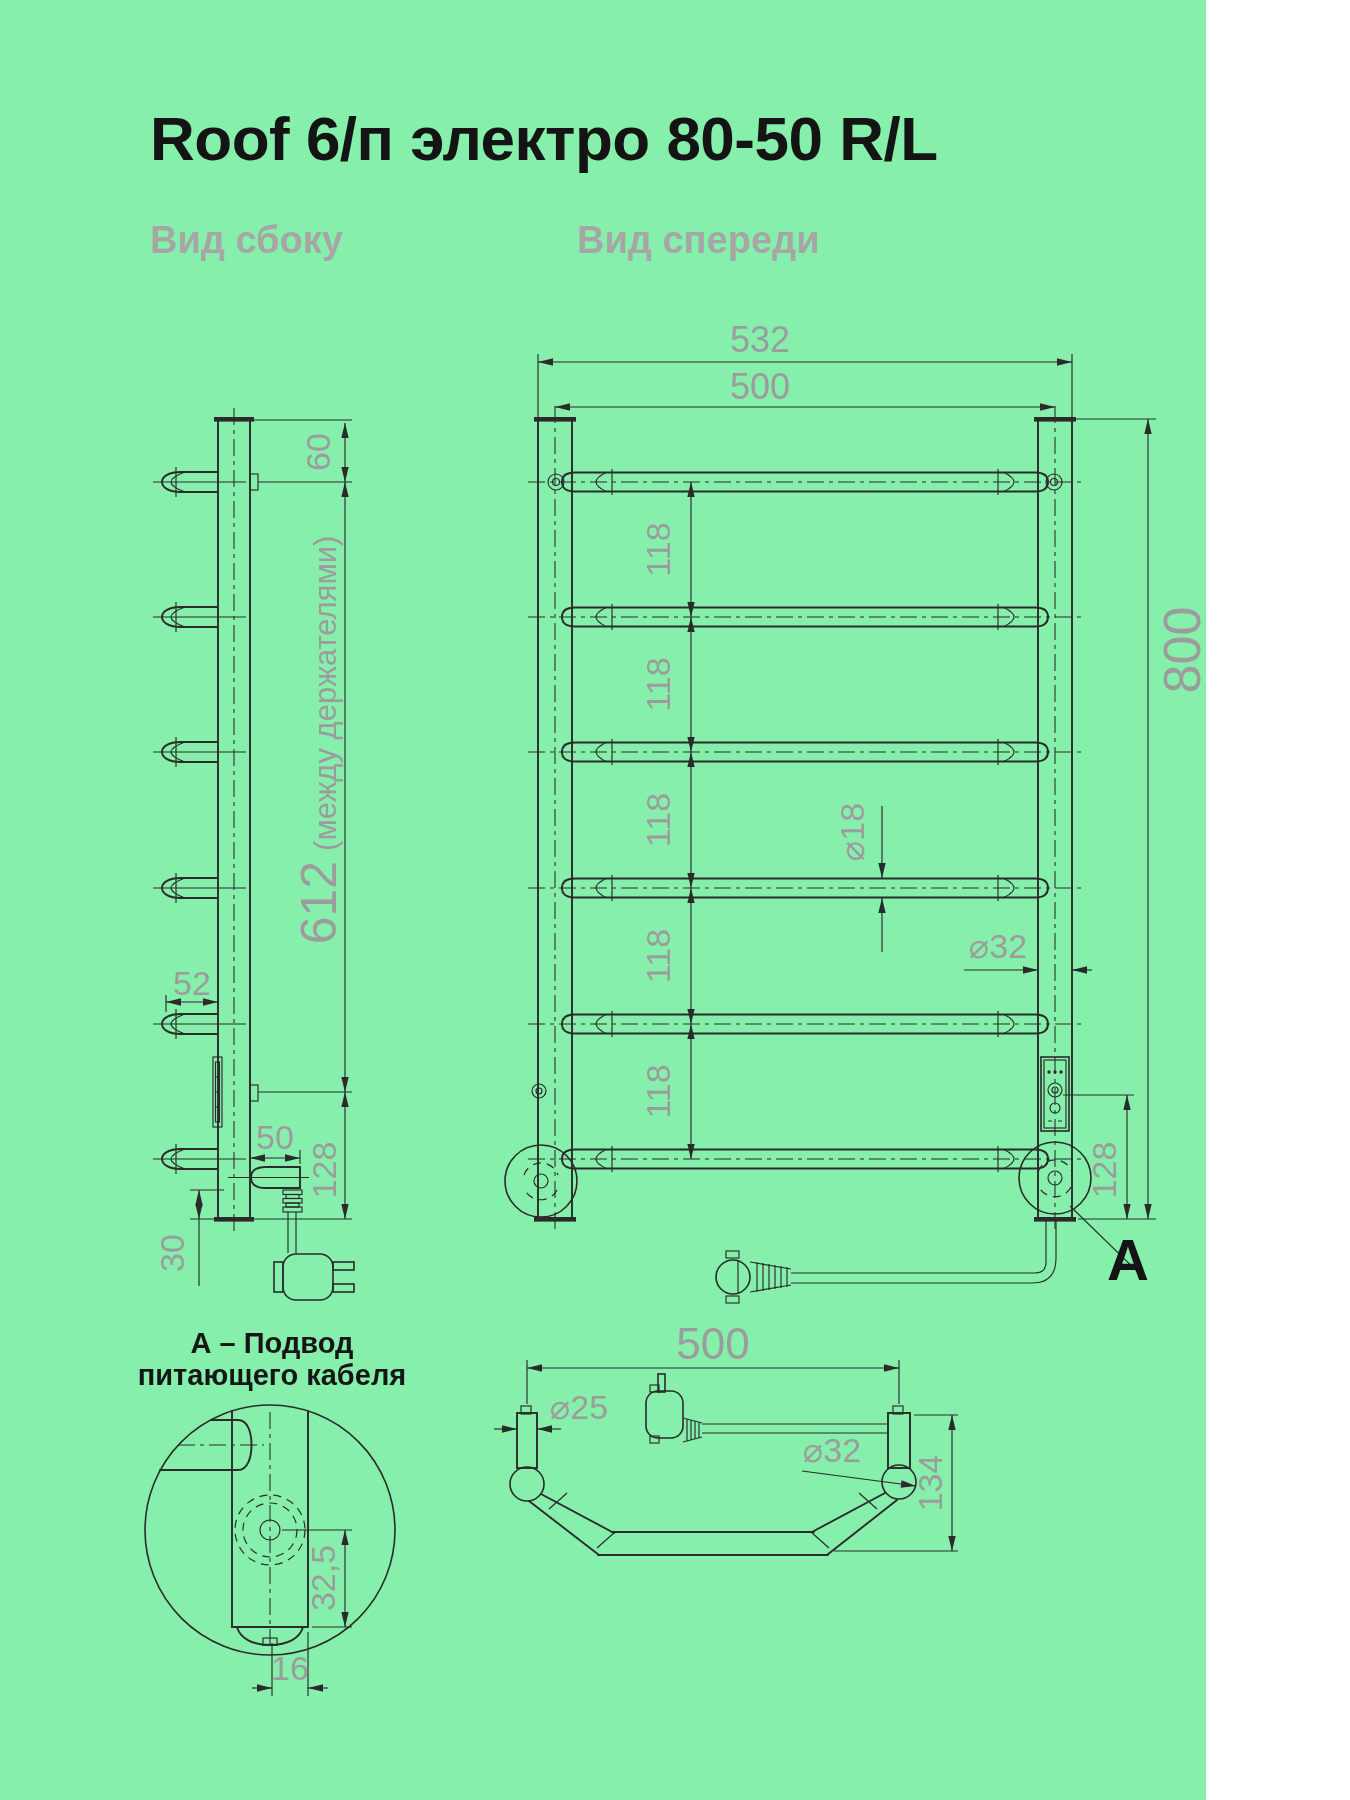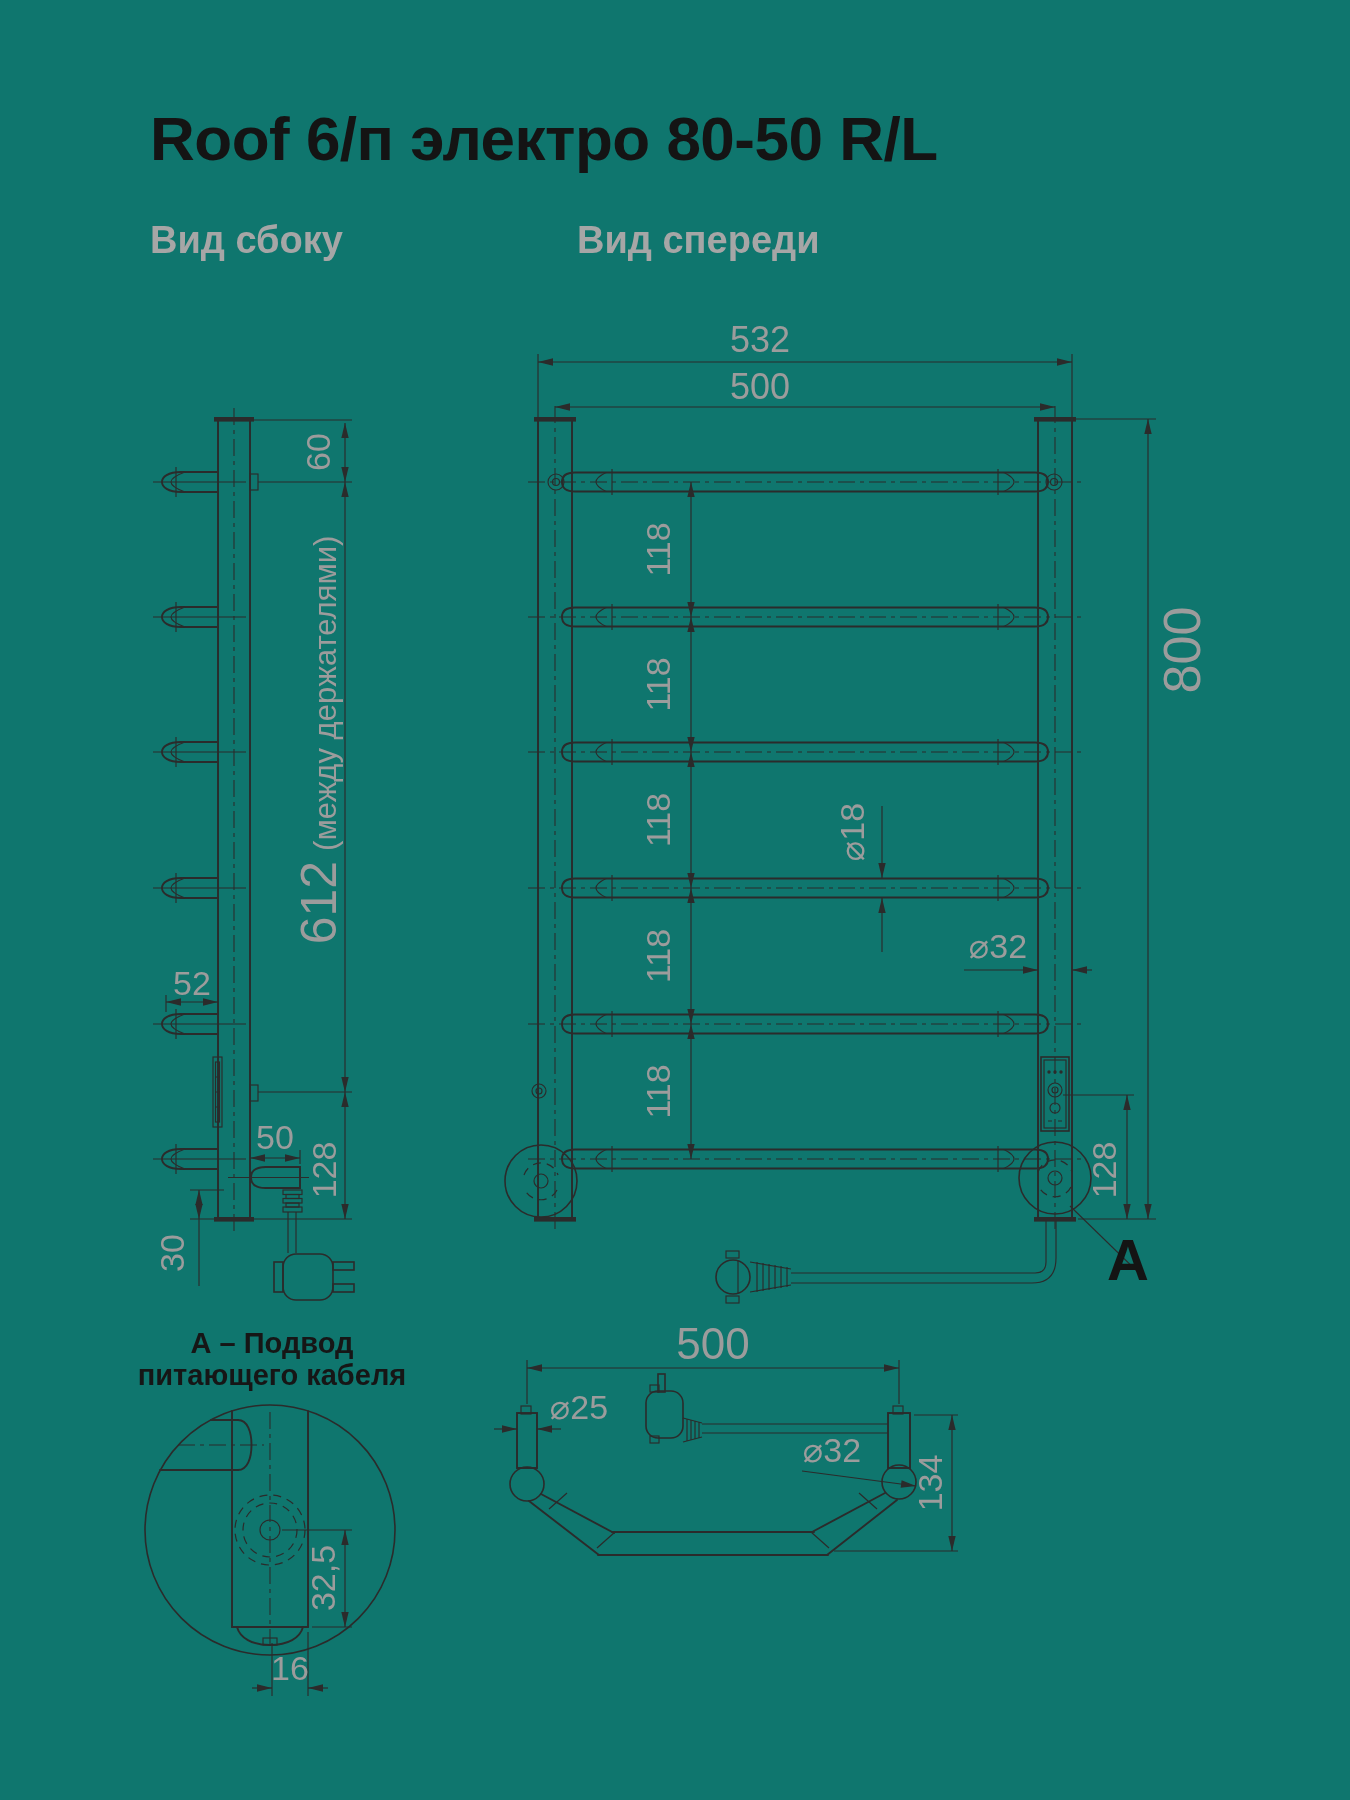--- a/index.html
+++ b/index.html
@@ -1,16 +1,16 @@
 <!DOCTYPE html>
 <html><head>
 <meta charset="utf-8">
 <style>
   html,body{margin:0;padding:0;background:#ffffff;}
-  .wrap{width:1350px;height:1800px;background:#0f766e;position:relative;}
+  .wrap{width:1206px;height:1800px;background:#86efac;position:relative;}
   svg{display:block;}
   
   .s2{stroke:#2b2b2b;stroke-width:1.9;fill:none;stroke-linecap:round;}
   .s16{stroke:#2b2b2b;stroke-width:1.6;fill:none;}
   .s1{stroke:#2b2b2b;stroke-width:1.15;fill:none;}
   .cl{stroke:#2b2b2b;stroke-width:1.05;fill:none;stroke-dasharray:17 5 4 5;}
   .dsh{stroke:#2b2b2b;stroke-width:1.2;fill:none;stroke-dasharray:8 6;}
   .blk{fill:#2b2b2b;stroke:none;}
   
   text{font-family:"Liberation Sans","DejaVu Sans",sans-serif;}

